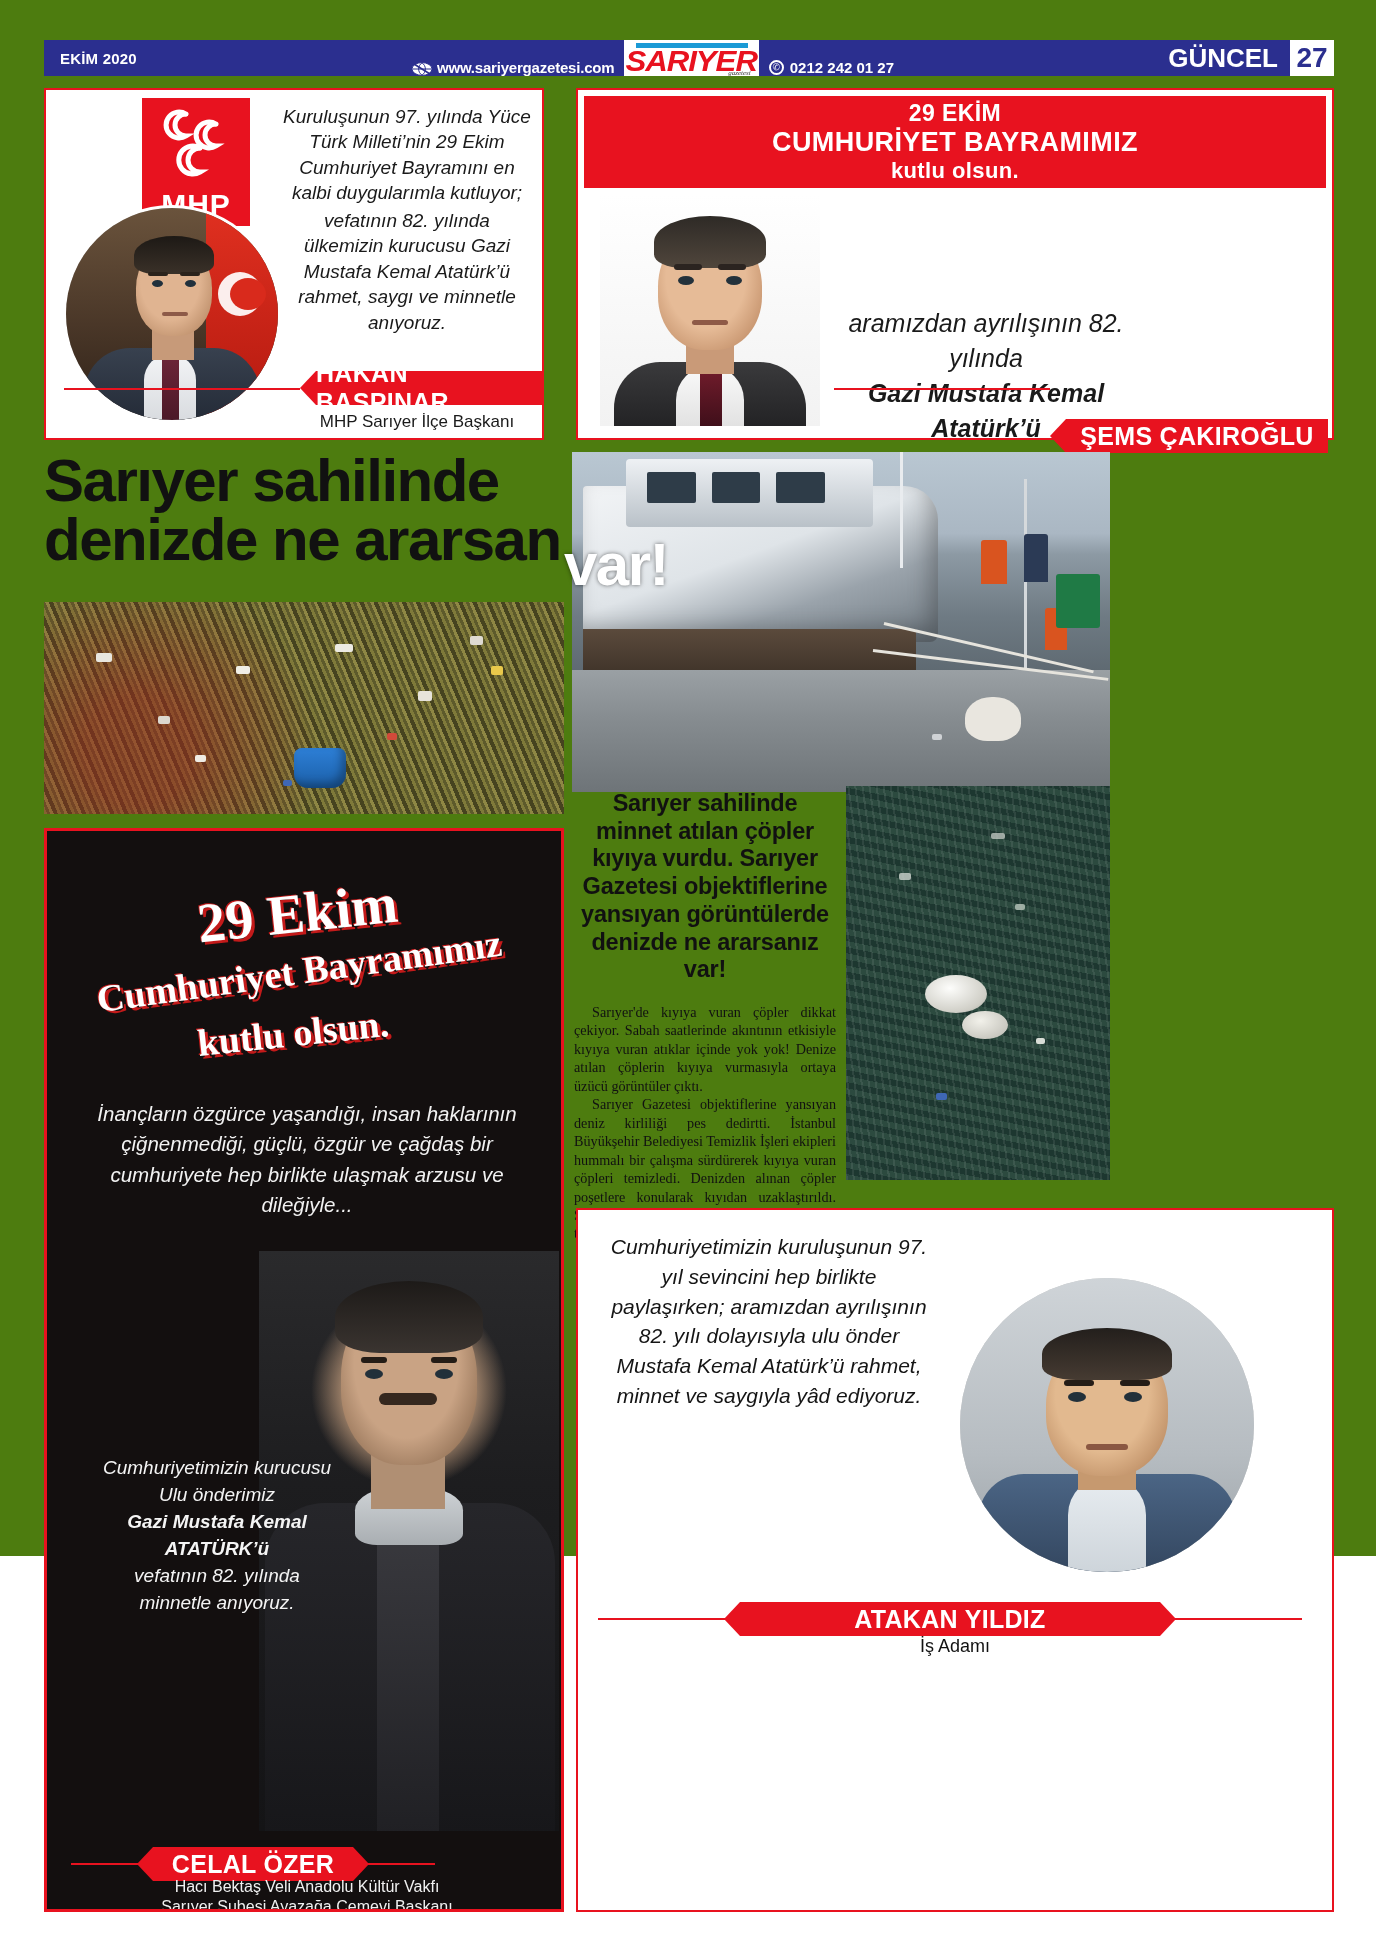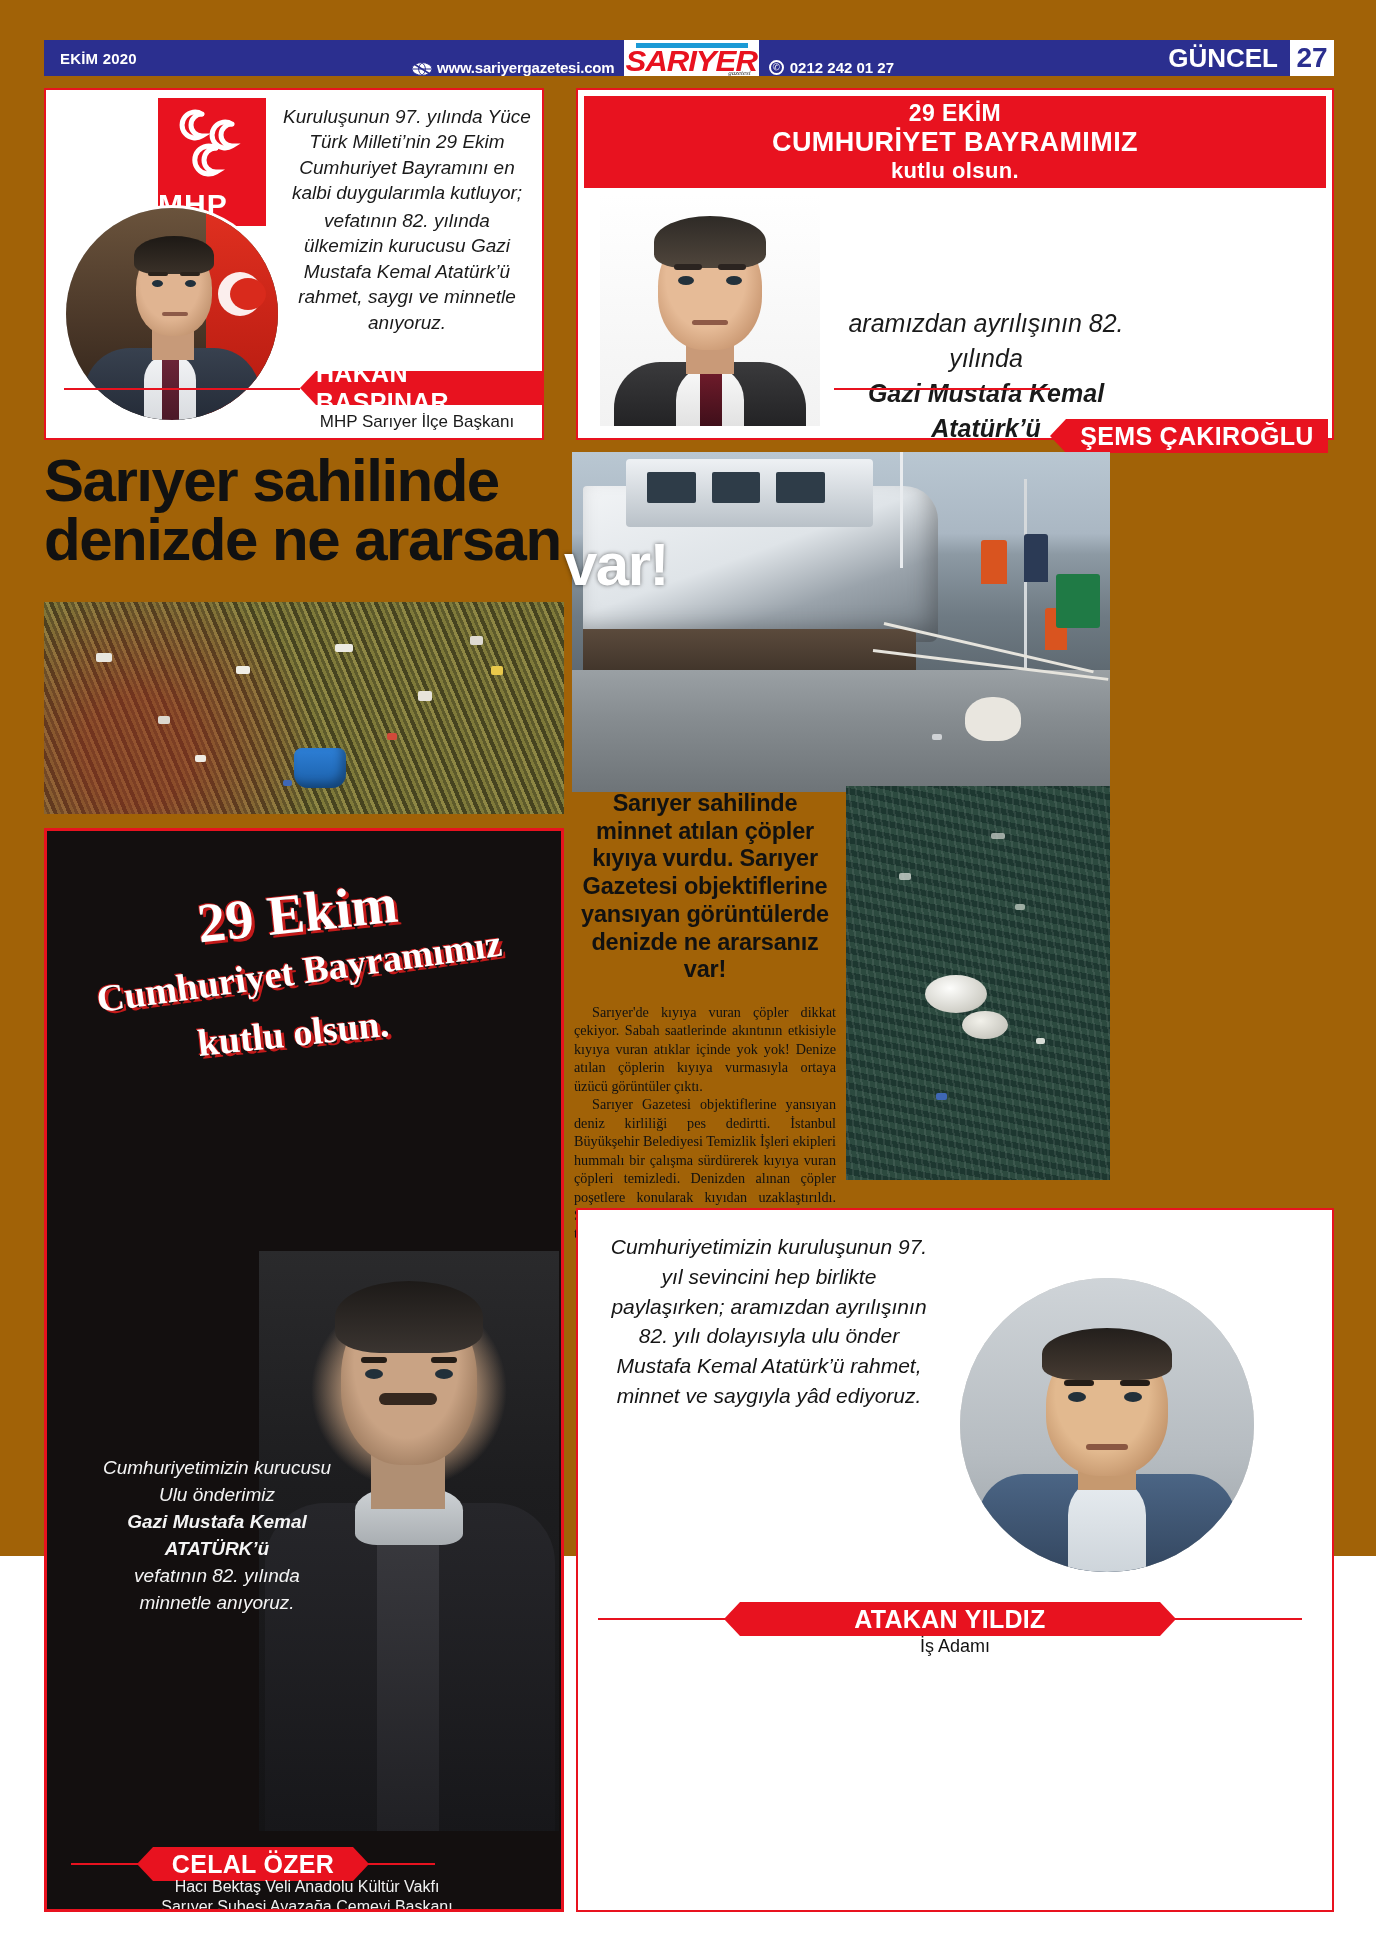--- a/index.html
+++ b/index.html
@@ -2,21 +2,21 @@
 <html><head>
 <meta charset="utf-8">
 <style>
   * { box-sizing: border-box; margin: 0; padding: 0; }
   html, body {
     width: 1376px; height: 1956px;
     background: #ffffff;
     font-family: "Liberation Sans", sans-serif;
     overflow: hidden;
   }
-  .page { position: relative; width: 1376px; height: 1556px; background:#a16207; }
+  .page { position: relative; width: 1376px; height: 1556px; background:#4d7c0f; }
 
   
   .masthead {
     position: absolute; left: 44px; top: 40px; width: 1290px; height: 36px;
     background: #2b2f8f;
     display: flex; align-items: center;
   }
   .mh-date {
     color: #ffffff; font-size: 15px; font-weight: 700; letter-spacing: .2px;
     margin-left: 16px; white-space: nowrap;
@@ -60,22 +60,22 @@
 
   
   .ad-box {
     position: absolute; border: 2px solid #e8121f; background:#fff;
   }
   .ad-mhp { left:44px; top:88px; width:500px; height:352px; }
   .ad-sems { left:576px; top:88px; width:758px; height:352px; }
 
   
   .mhp-plate {
-    position:absolute; left:112px; top:8px; width:108px; height:128px;
-    background:#e8121f; display:flex; flex-direction:column; align-items:flex-start;
+    position:absolute; left:96px; top:8px; width:108px; height:128px;
+    background:#e8121f; display:flex; flex-direction:column; align-items:center;
     justify-content:flex-end; padding-bottom:6px;
   }
   .mhp-crescents { position:absolute; top:8px; left:0; right:0; height:82px; }
   .mhp-name { color:#fff; font-size:30px; font-weight:700; letter-spacing:1px; line-height:1; }
 
   .portrait-circ {
     position:absolute; border-radius:50%; overflow:hidden; background:#c8c8c8;
     box-shadow:0 0 0 3px #ffffff;
   }
   .p-hakan { left:20px; top:118px; width:212px; height:212px; }
@@ -484,20 +484,21 @@
     <p>Sarıyer Gazetesi objektiflerine yansıyan deniz kirliliği pes dedirtti. İstanbul Büyükşehir Belediyesi Temizlik İşleri ekipleri hummalı bir çalışma sürdürerek kıyıya vuran çöpleri temizledi. Denizden alınan çöpler poşetlere konularak kıyıdan uzaklaştırıldı. Sarıyer sahili İBB ekiplerinin çalışmasıyla temizlendi.</p>
   </div>
 
   <div class="ad-black">
     <div class="be-wrap">
       <div class="be-l1">29 Ekim</div>
       <div class="be-l2">Cumhuriyet Bayramımız</div>
       <div class="be-l3">kutlu olsun.</div>
     </div>
 
+    <div class="black-italic">İnançların özgürce yaşandığı, insan haklarının çiğnenmediği, güçlü, özgür ve çağdaş bir cumhuriyete hep birlikte ulaşmak arzusu ve dileğiyle...</div>
 
     <div class="celal-photo">
       <div class="cp-coat"></div>
       <div class="cp-coat-open"></div>
       <div class="cp-turtle"></div>
       <div class="cp-neck"></div>
       <div class="cp-head"></div>
       <div class="cp-hair"></div>
       <div class="cp-mus"></div>
       <div class="f-brow" style="left:102px;top:106px;width:26px;height:6px;background:#241c16"></div>

